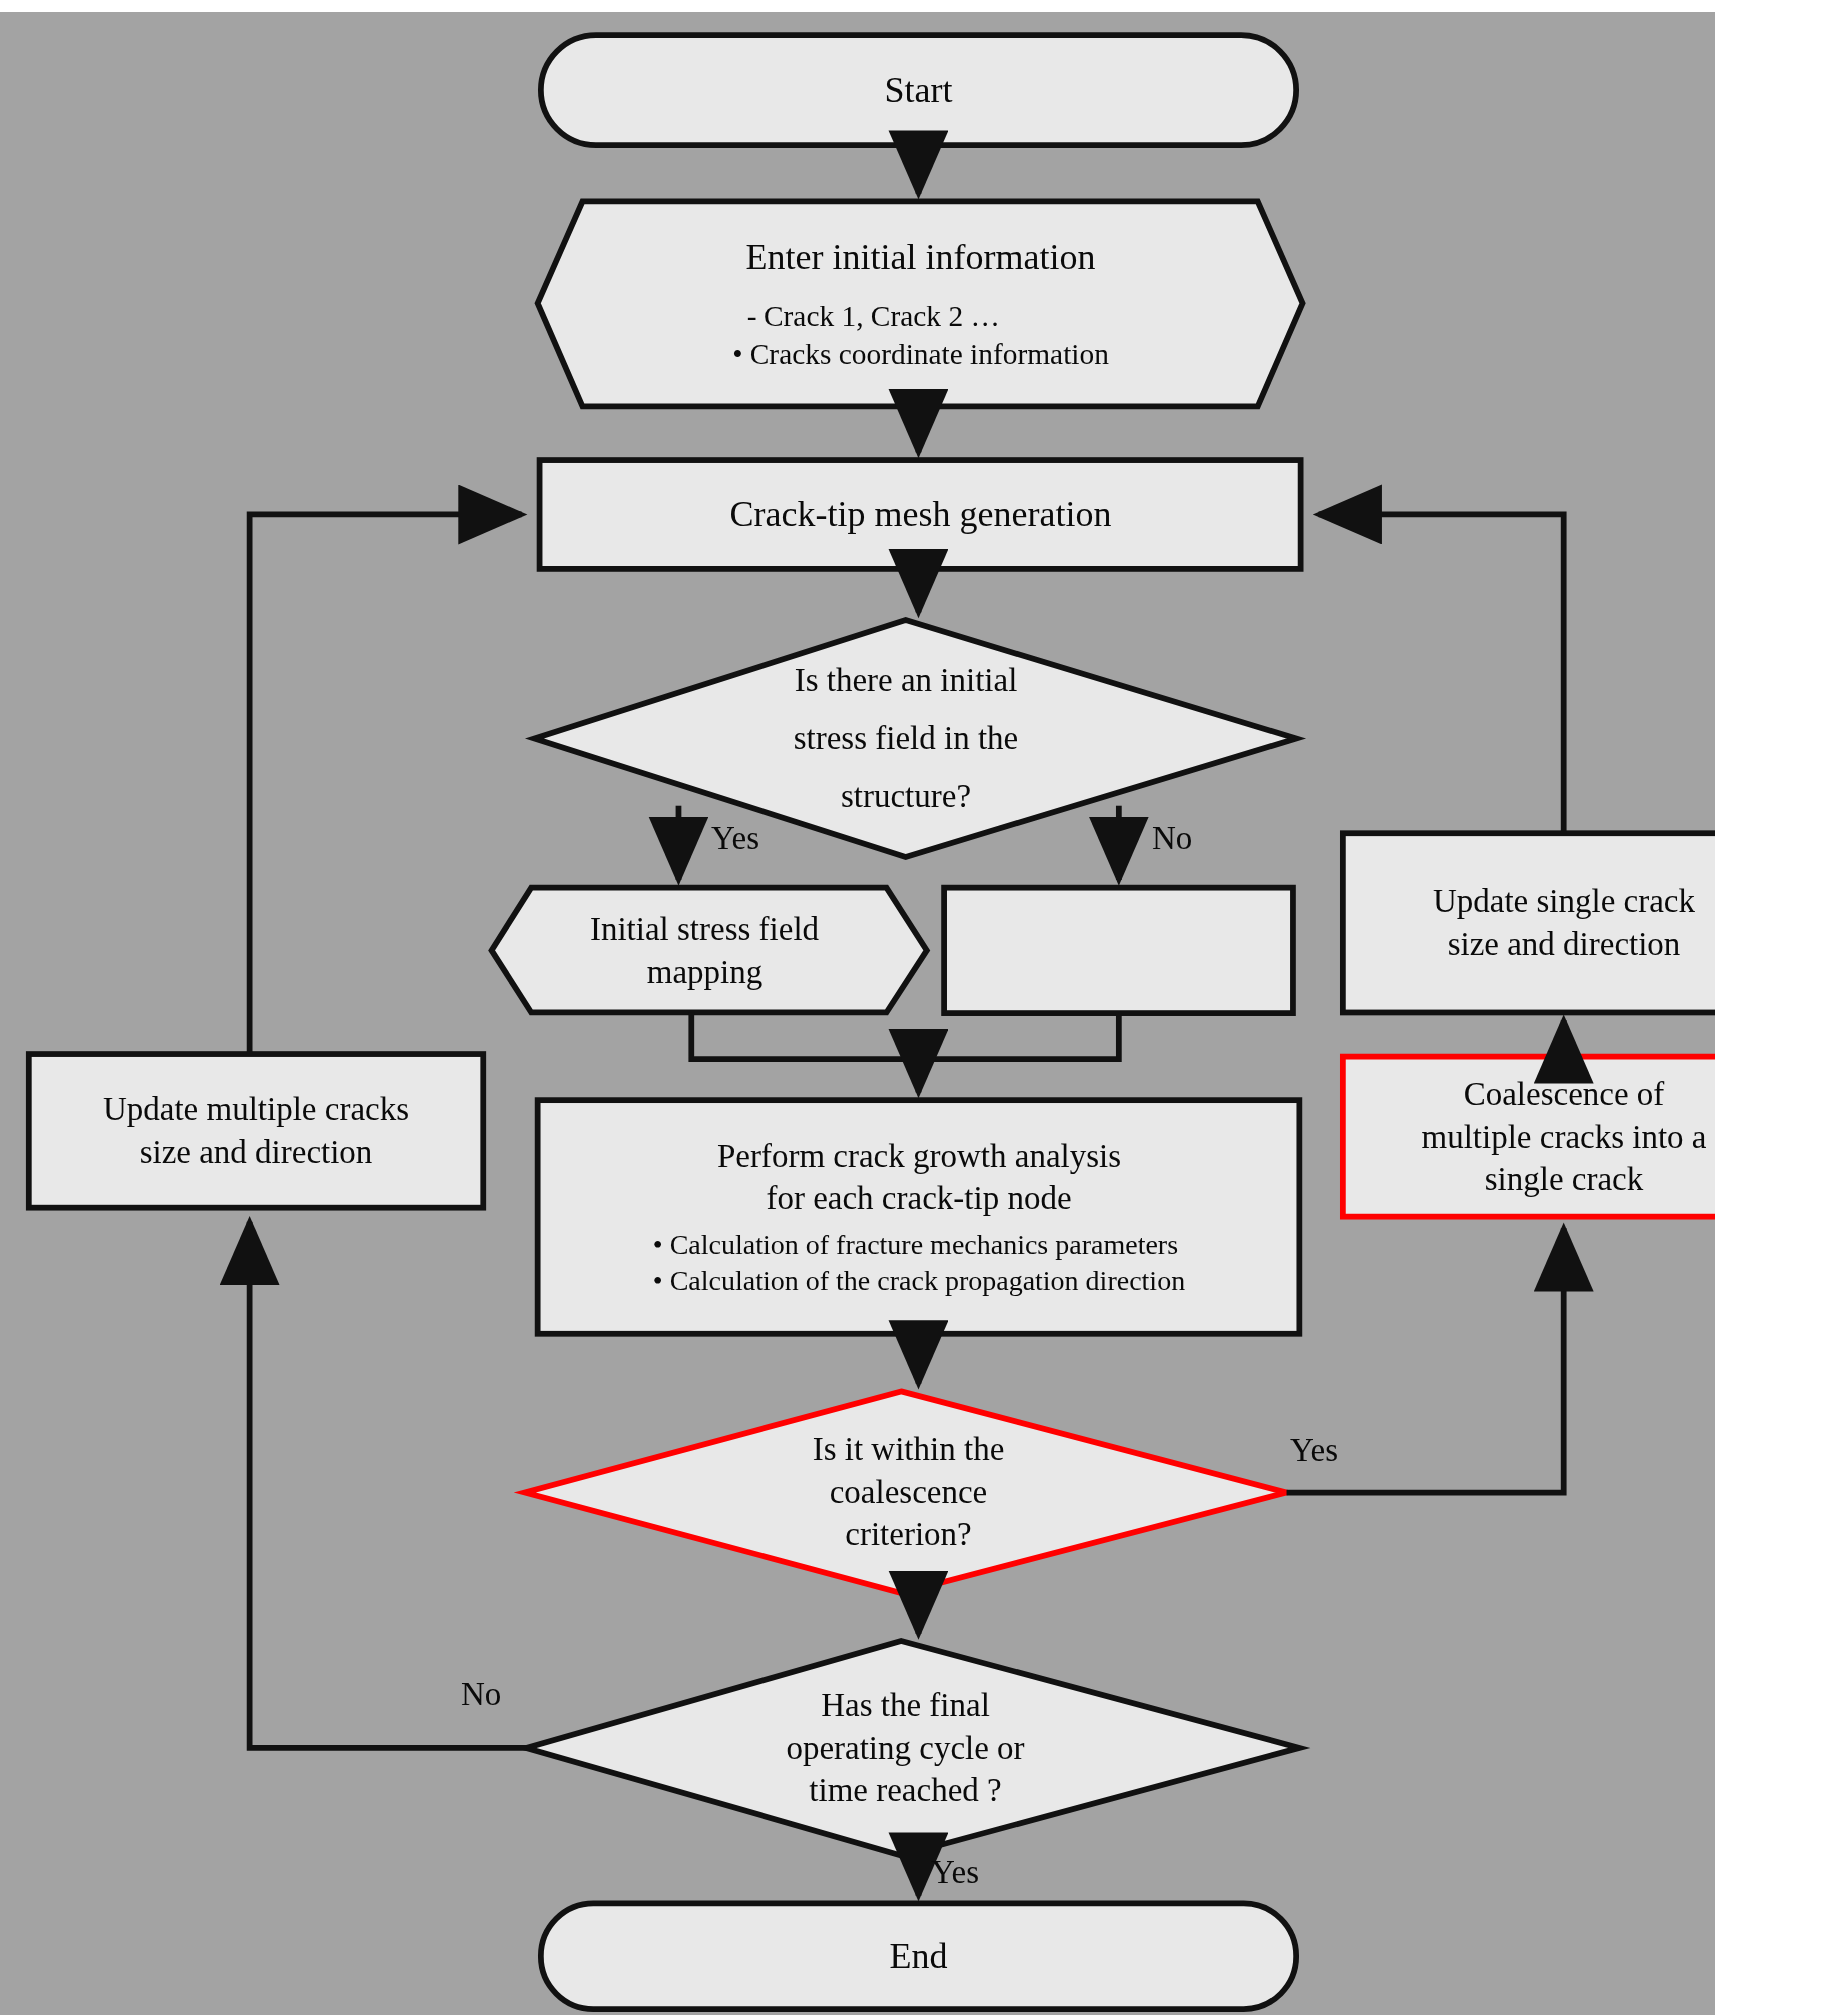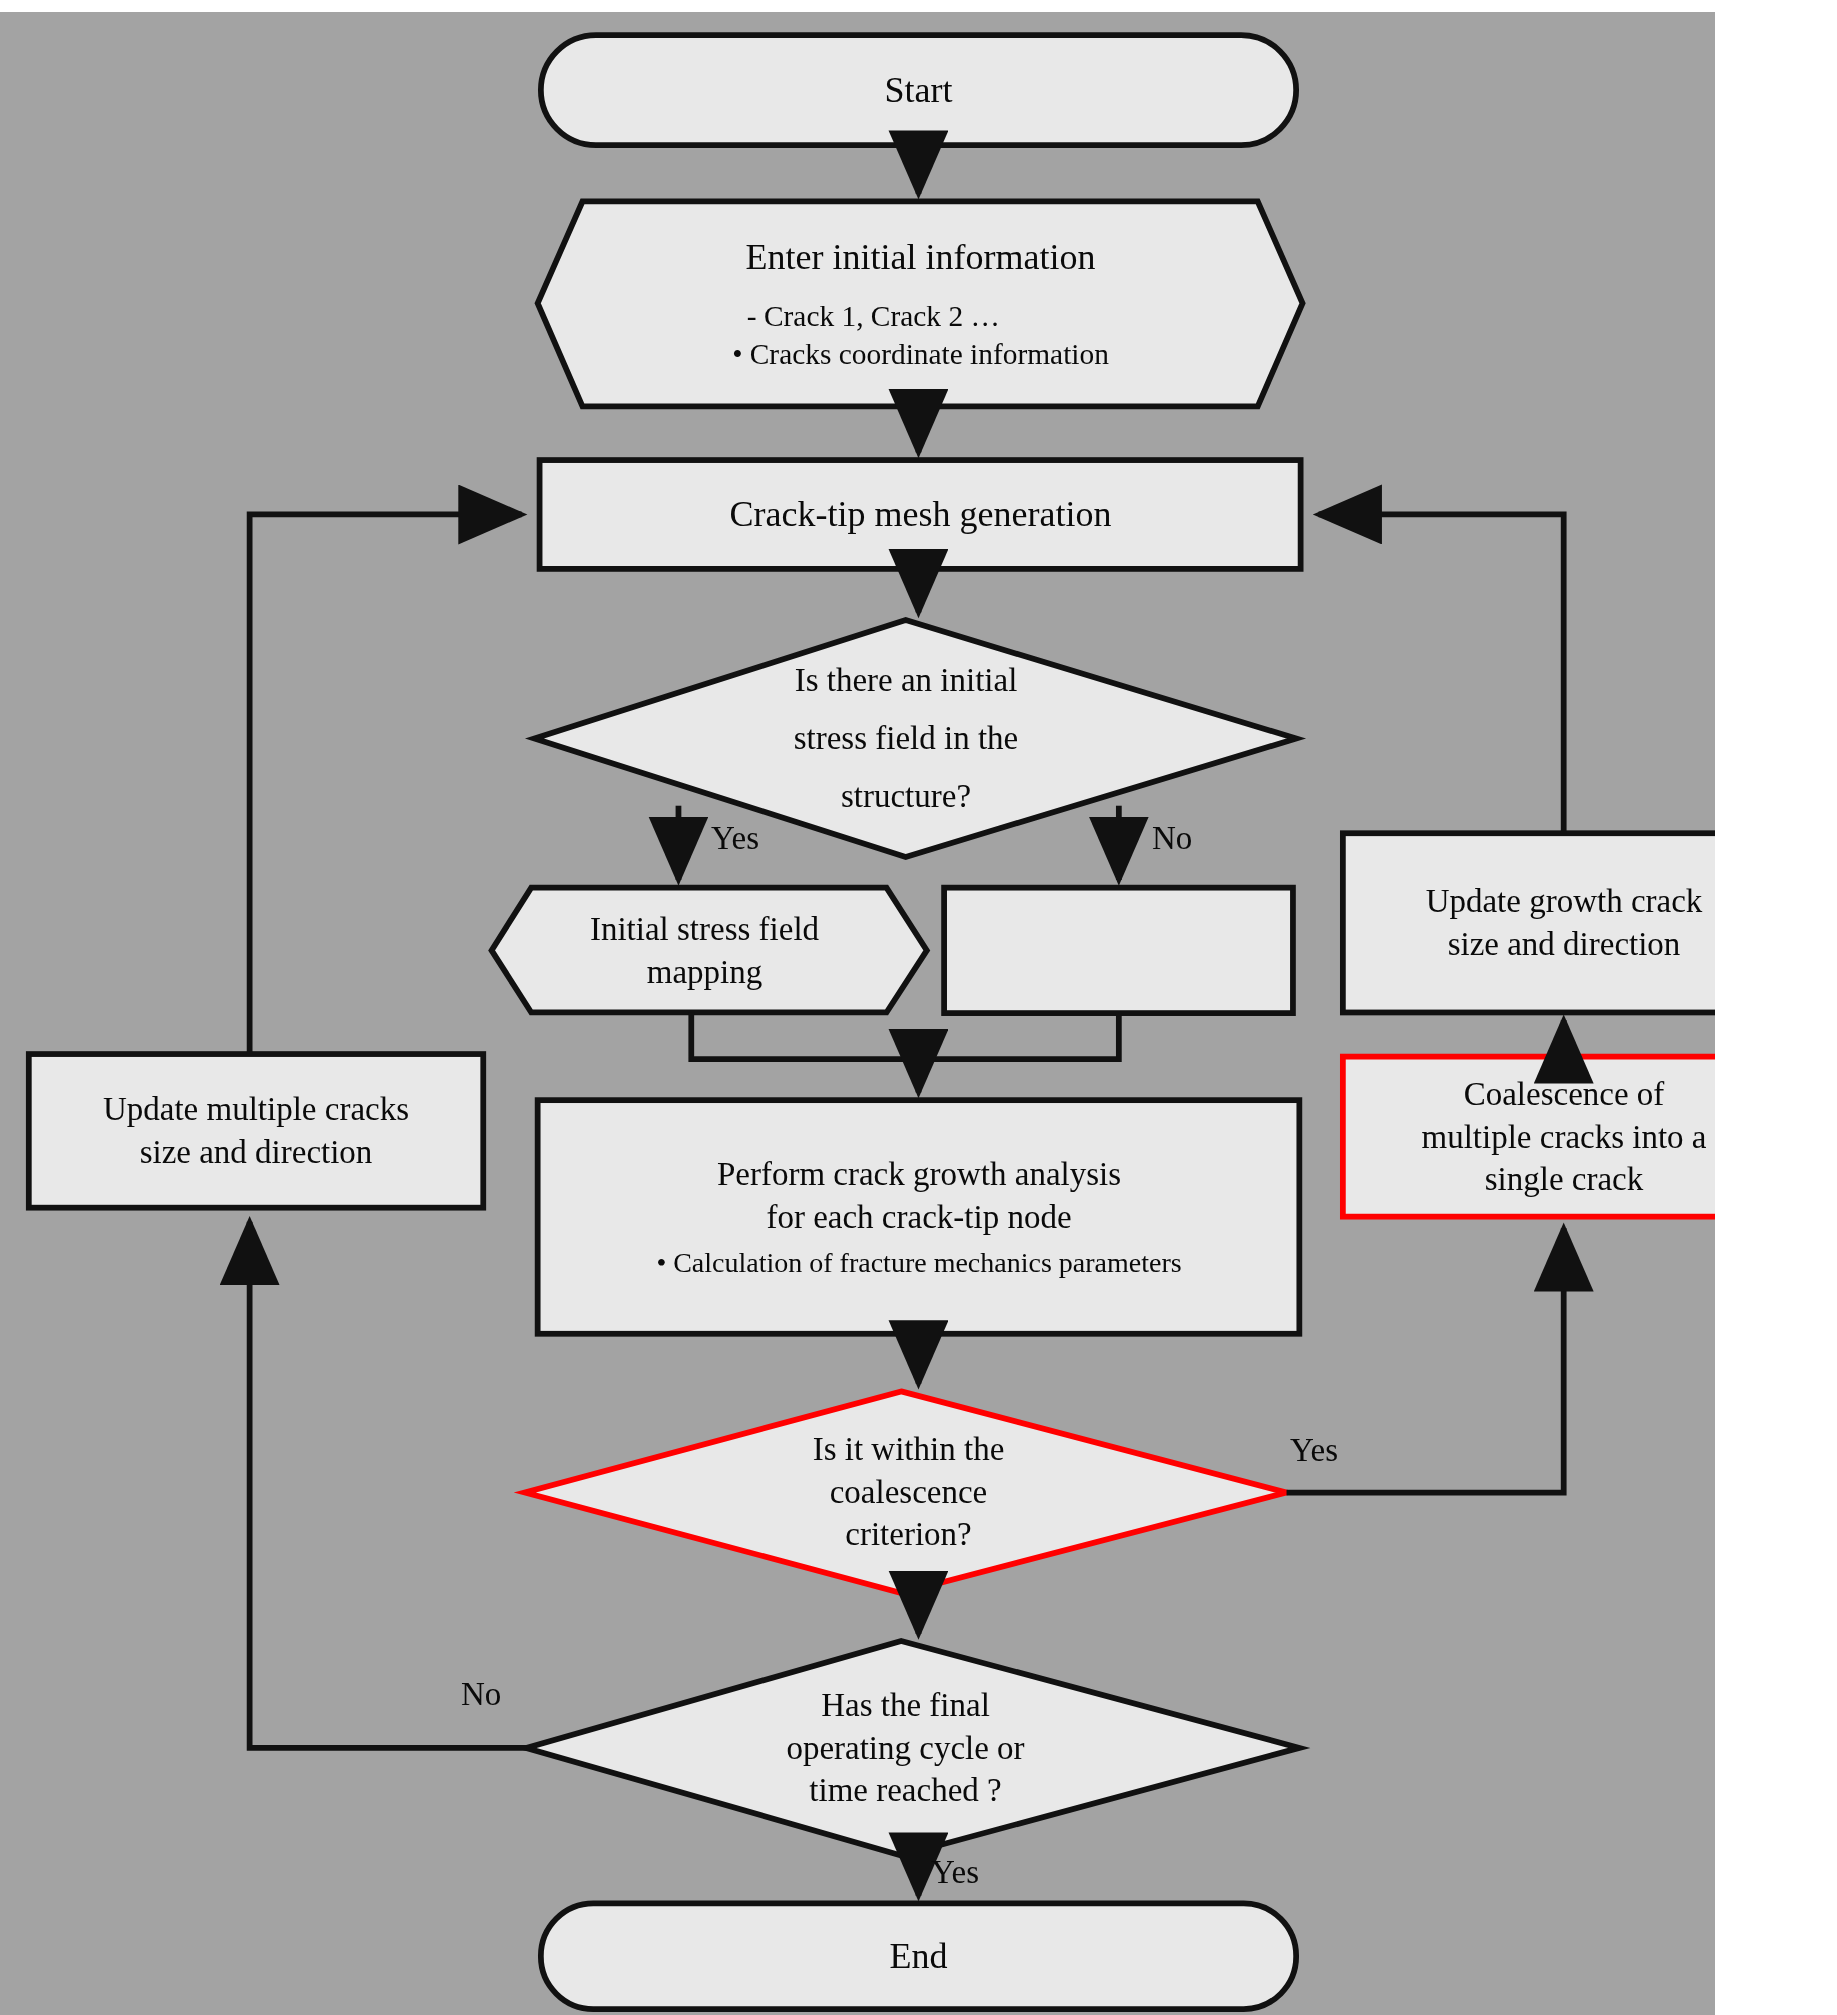--- a/index.html
+++ b/index.html
@@ -149,40 +149,41 @@
     <div>structure?</div>
   </div>
 
   <div class="node-label t-52" style="left:506px; top:876px; width:397px; height:125px;">
     <div>Initial stress field</div>
     <div>mapping</div>
   </div>
 
 
   <div class="node-label t-52" style="left:1343px; top:821px; width:442px; height:179px;">
-    <div>Update growth crack</div>
+    <div>Update single crack</div>
     <div>size and direction</div>
   </div>
 
   <div class="node-label t-52" style="left:1343px; top:1045px; width:442px; height:160px;">
     <div>Coalescence of</div>
     <div>multiple cracks into a</div>
     <div>single crack</div>
   </div>
 
   <div class="node-label t-52" style="left:29px; top:1042px; width:454px; height:154px;">
     <div>Update multiple cracks</div>
     <div>size and direction</div>
   </div>
 
   <div class="node-label" style="left:538px; top:1088px; width:762px; height:234px;">
     <div class="t-52">Perform crack growth analysis</div>
     <div class="t-52">for each crack-tip node</div>
     <div class="bullets bullets-tight t-44">
       <div>• Calculation of fracture mechanics parameters</div>
+      <div>• Calculation of the crack propagation direction</div>
     </div>
   </div>
 
   <div class="node-label t-52" style="left:691px; top:1392px; width:435px; height:176px;">
     <div>Is it within the</div>
     <div>coalescence</div>
     <div>criterion?</div>
   </div>
 
   <div class="node-label t-52" style="left:675px; top:1645px; width:461px; height:182px;">

